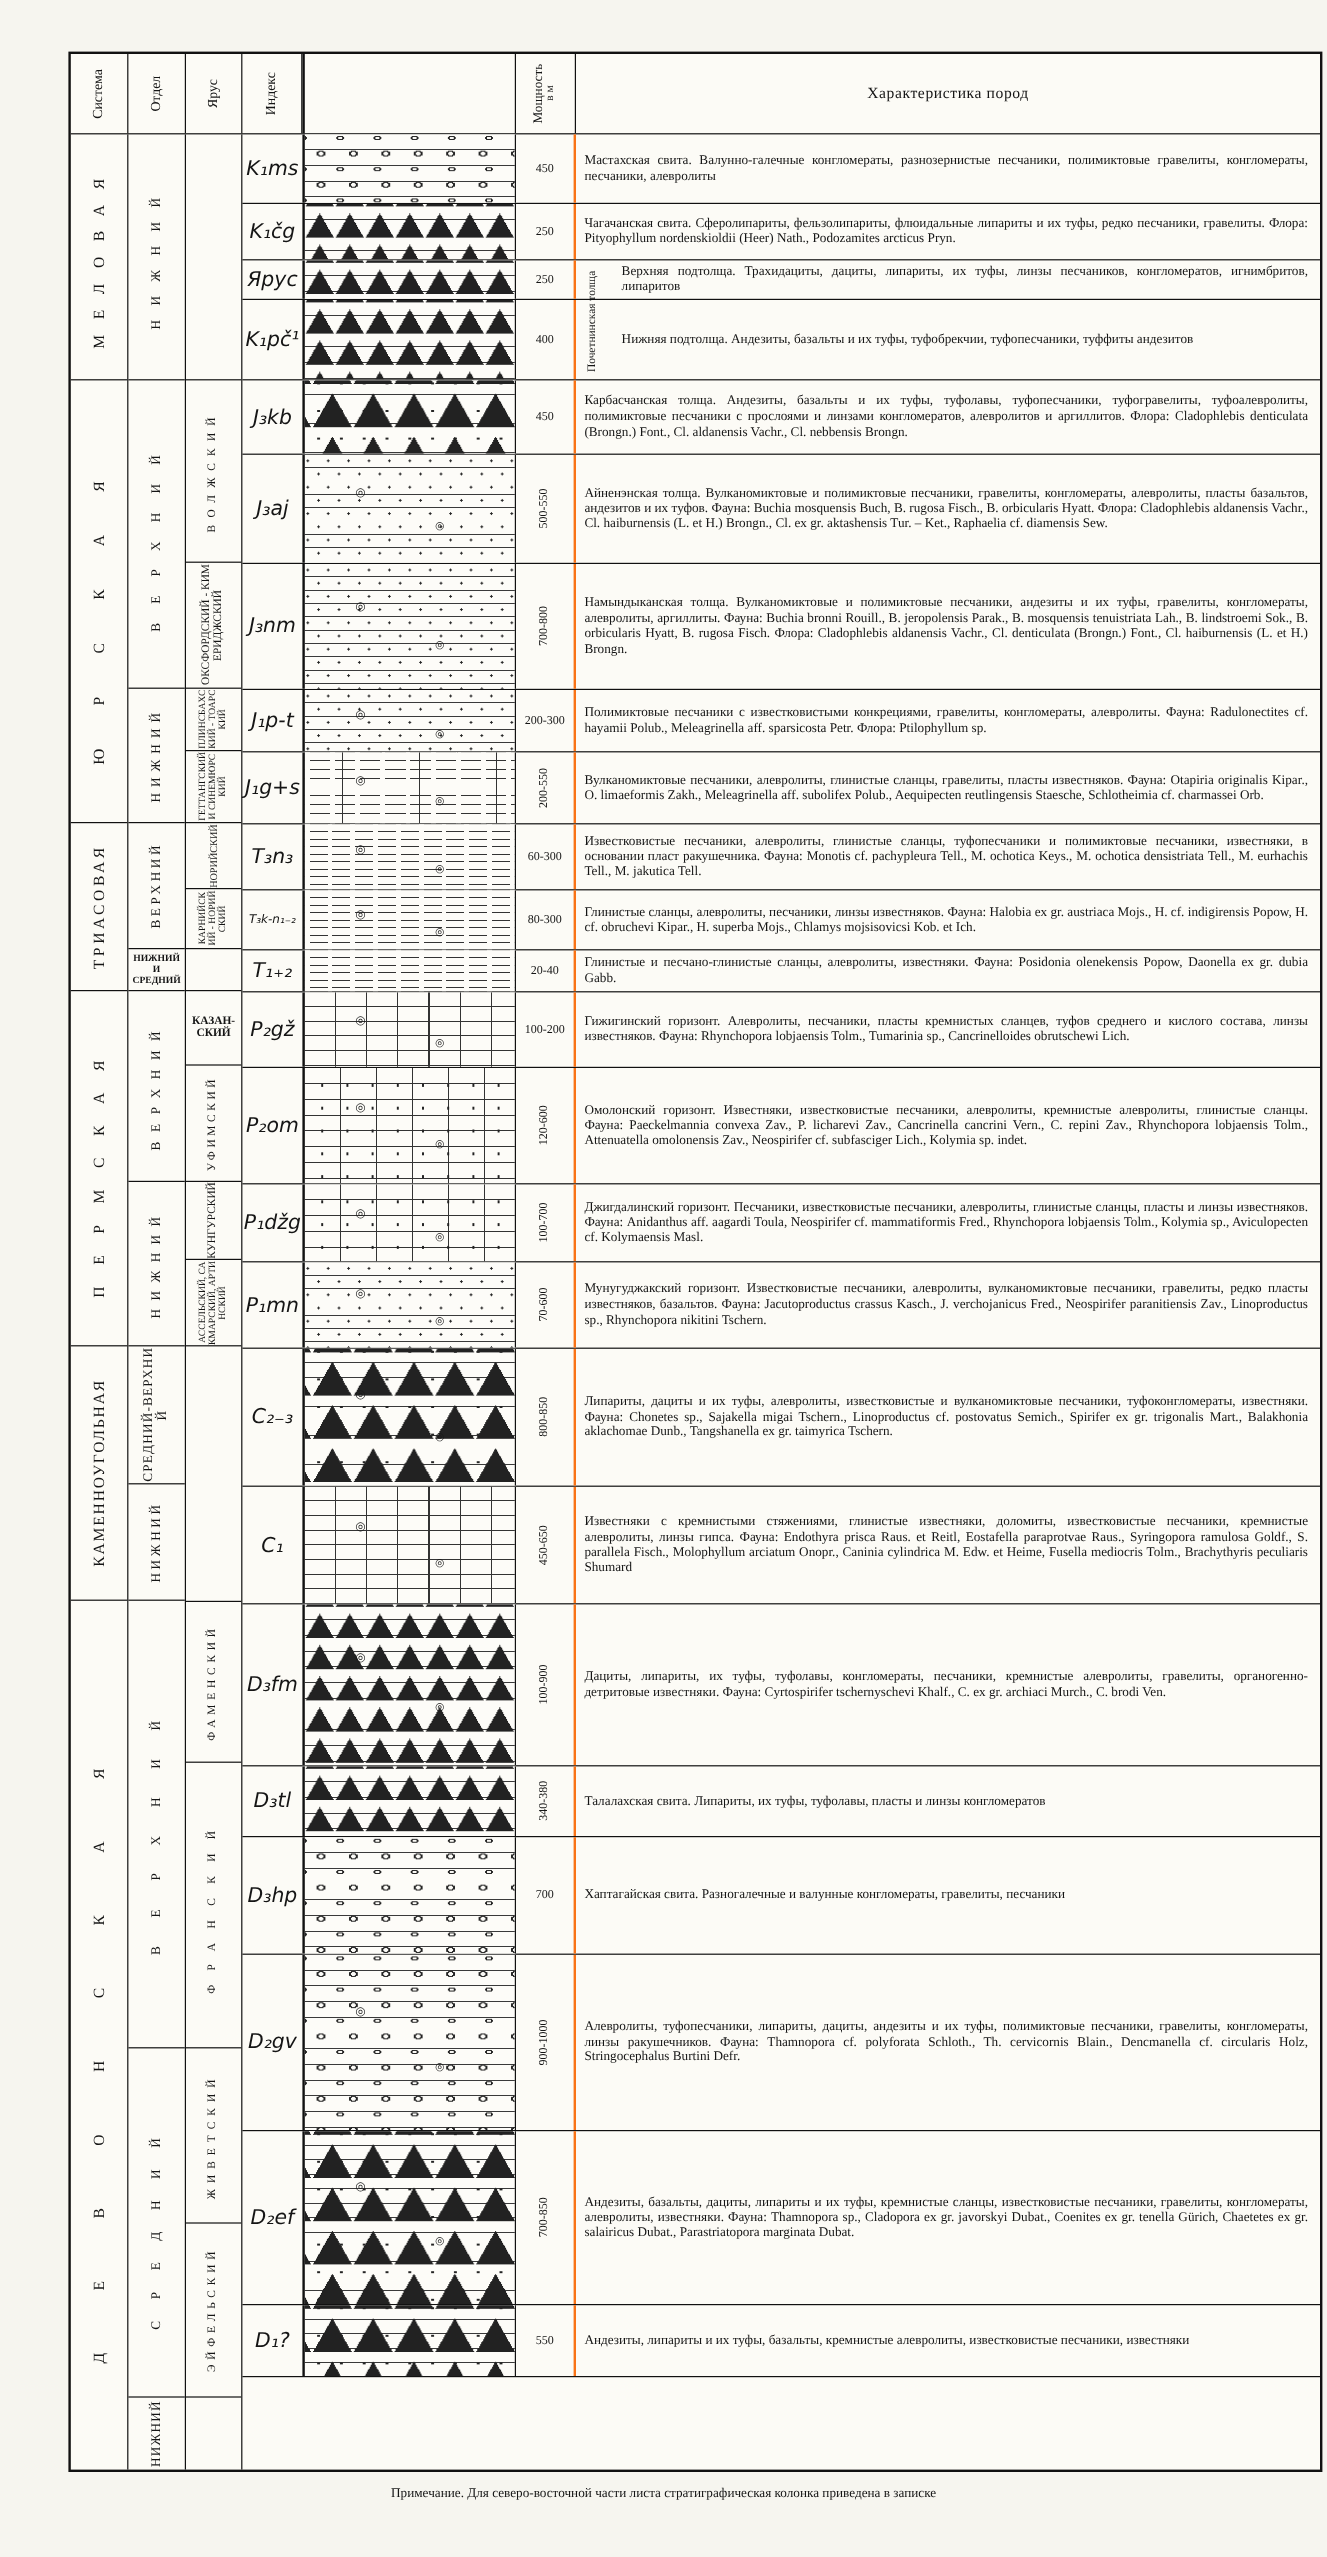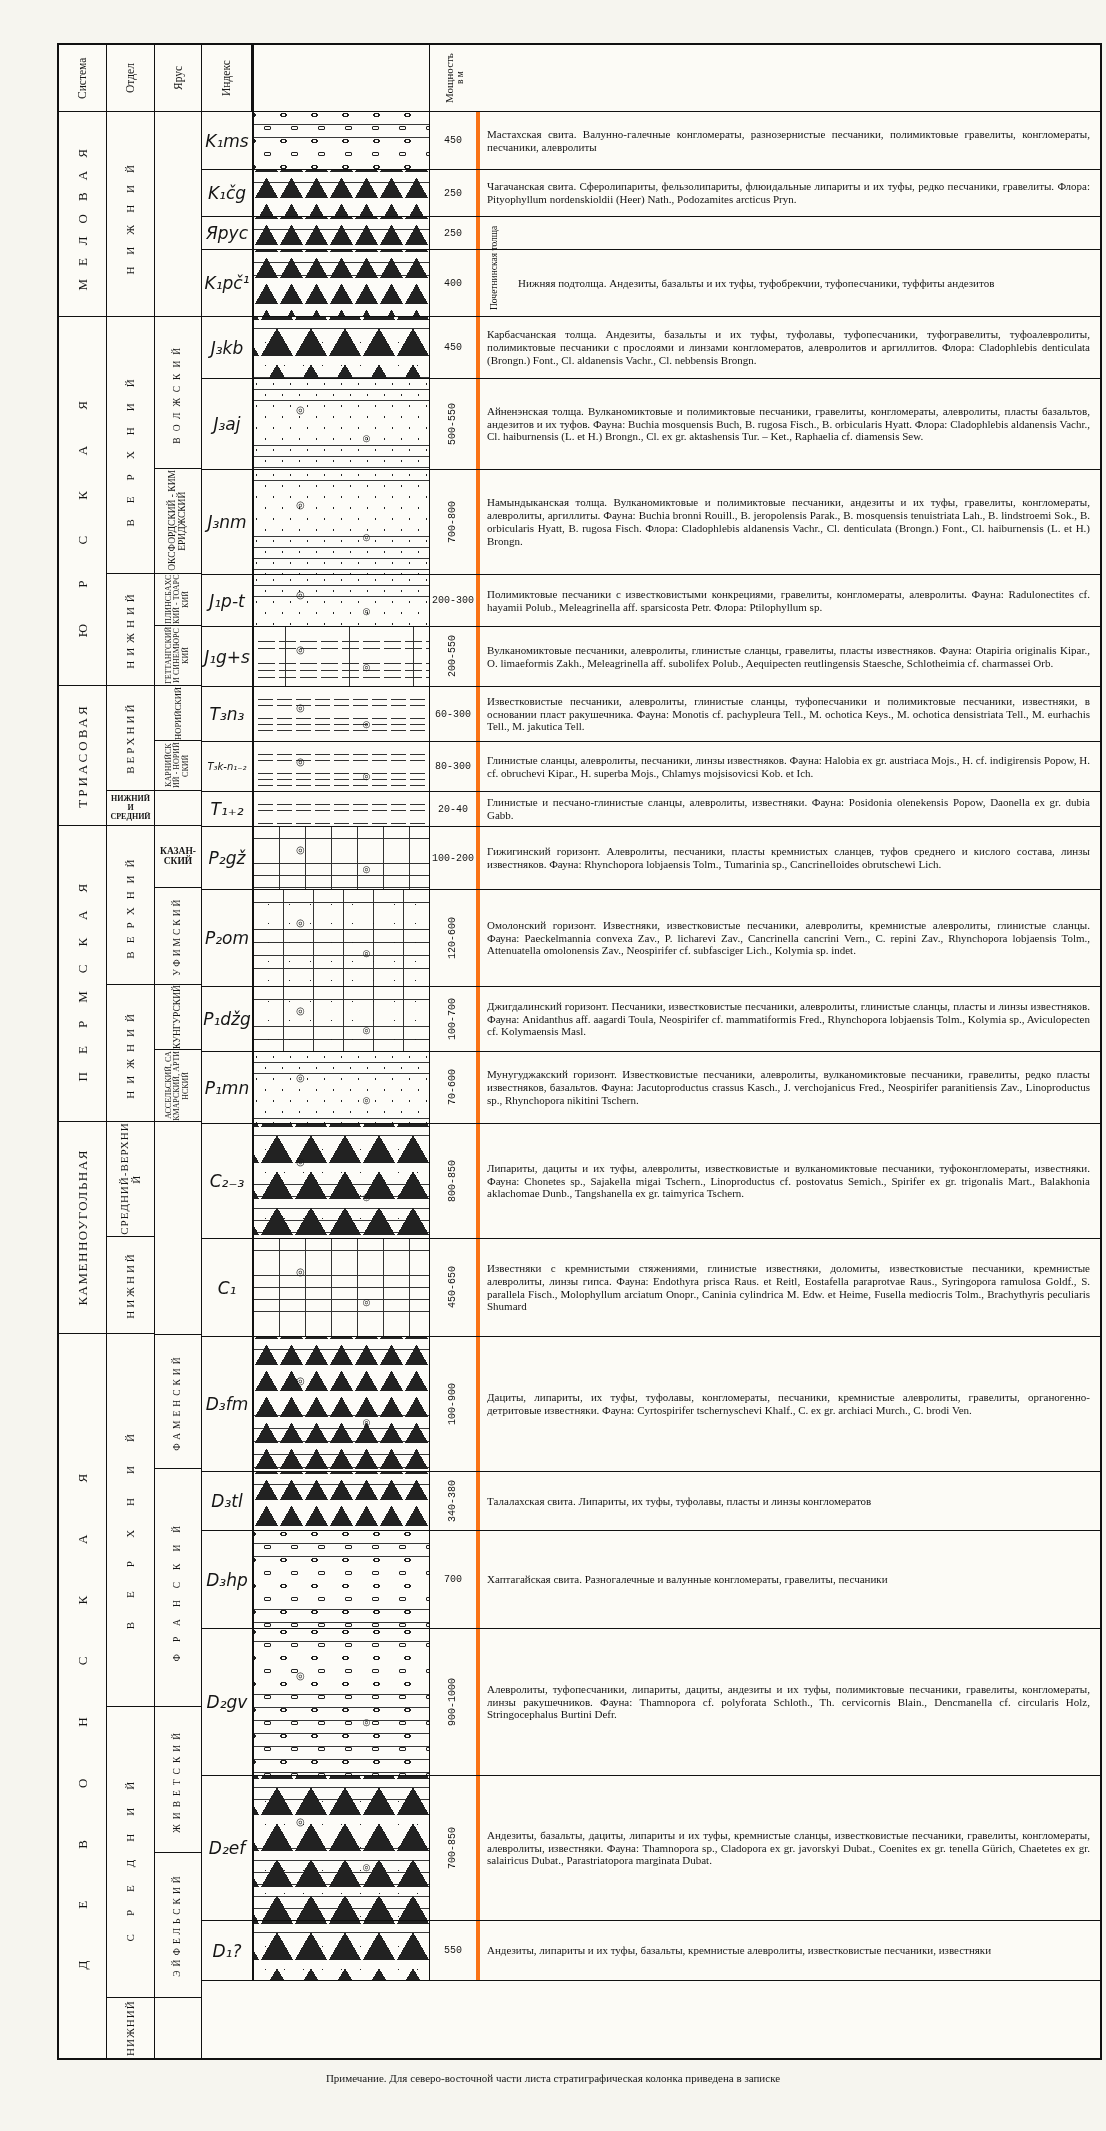--- a/index.html
+++ b/index.html
@@ -22,21 +22,21 @@
   .sys-col{width:48px}.div-col{width:48px}.stage-col{width:47px}
   .sys-col .vtxt{font-size:13px;}
   .div-col .vtxt{font-size:11px;}
   .stage-col .vtxt{font-size:9.5px;}
   .hz{font-size:8px;line-height:1.15;text-align:center;padding:1px;font-weight:bold;}
   .brk{word-break:break-all;}
   .rows-col{flex:1;position:relative;display:flex;flex-direction:column;}
   .row{display:flex;border-bottom:1px solid #111;}
   .row:last-child{border-bottom:none;}
   .idx{width:50px;display:flex;align-items:center;justify-content:center;font-family:"DejaVu Sans",sans-serif;font-size:17px;font-style:italic;}
-  .thk{width:50px;border-right:4px solid #f97316;display:flex;align-items:center;justify-content:center;text-align:center;font-family:Liberation Mono, monospace;font-size:10px;line-height:1.1;padding:1px;overflow:hidden;}
+  .thk{width:50px;border-right:2px solid #f97316;display:flex;align-items:center;justify-content:center;text-align:center;font-family:Liberation Serif, serif;font-size:10px;line-height:1.1;padding:1px;overflow:hidden;}
   .thk .vtxt{font-style:normal;height:auto;max-height:100%;}
   .desc{flex:1;display:flex;align-items:center;padding:2px 10px 2px 7px;font-size:11px;line-height:1.18;text-align:justify;overflow:hidden;}
   .desc.indent{padding-left:38px;}
   .subunit{position:absolute;left:280px;top:107px;width:26px;height:98px;font-size:9.5px;line-height:1.1;display:flex;align-items:center;justify-content:center;}
   .subunit .vtxt{height:98px;}
   
   .lith{width:178px;border-left:2.5px solid #111;border-right:1px solid #111;position:relative;background-color:#fdfcf8;overflow:hidden;}
   [data-lith^="conglomerate"]{background-image:
     radial-gradient(4px 2.5px at 50% 50%,rgba(0,0,0,0) 55%,#222 58% 95%,rgba(0,0,0,0) 97%),
     radial-gradient(3.4px 2.1px at 50% 50%,rgba(0,0,0,0) 55%,#222 58% 95%,rgba(0,0,0,0) 97%),
@@ -91,20 +91,23 @@
         <span class="vtxt hdr-label">Ярус</span>
       </div>
     <div class="w-idx">
         <span class="vtxt hdr-label">Индекс</span>
       </div>
     <div class="w-lith"></div>
     <div class="w-thk">
       <span class="vtxt" style="font-size:11px">Мощность</span>
       <span class="vtxt" style="font-size:9.5px">в м</span>
     </div>
+    <div class="w-char">
+        <span class="char-label">Характеристика пород</span>
+      </div>
   </div>
 
   <div class="body">
 
     <div class="colm sys-col">
       <div class="cell" style="height:205px">
           <span class="vtxt" style="letter-spacing:13px">МЕЛОВАЯ</span>
         </div>
       <div class="cell" style="height:370px">
           <span class="vtxt" style="letter-spacing:36px">ЮРСКАЯ</span>
@@ -240,20 +243,23 @@
         <div class="desc">
             <div>Чагачанская свита. Сферолипариты, фельзолипариты, флюидальные липариты и их туфы, редко песчаники, гравелиты. Флора: Pityophyllum nordenskioldii (Heer) Nath., Podozamites arcticus Pryn.</div>
           </div>
       </div>
       <div class="row" style="height:33px">
         <div class="idx">Ярус</div>
         <div class="lith" data-lith="volcanic"></div>
         <div class="thk">
             <span>250</span>
           </div>
+        <div class="desc indent">
+            <div>Верхняя подтолща. Трахидациты, дациты, липариты, их туфы, линзы песчаников, конгломератов, игнимбритов, липаритов</div>
+          </div>
       </div>
       <div class="row" style="height:67px">
         <div class="idx">K₁pč¹</div>
         <div class="lith" data-lith="volcanic"></div>
         <div class="thk">
             <span>400</span>
           </div>
         <div class="desc indent">
             <div>Нижняя подтолща. Андезиты, базальты и их туфы, туфобрекчии, туфопесчаники, туффиты андезитов</div>
           </div>

